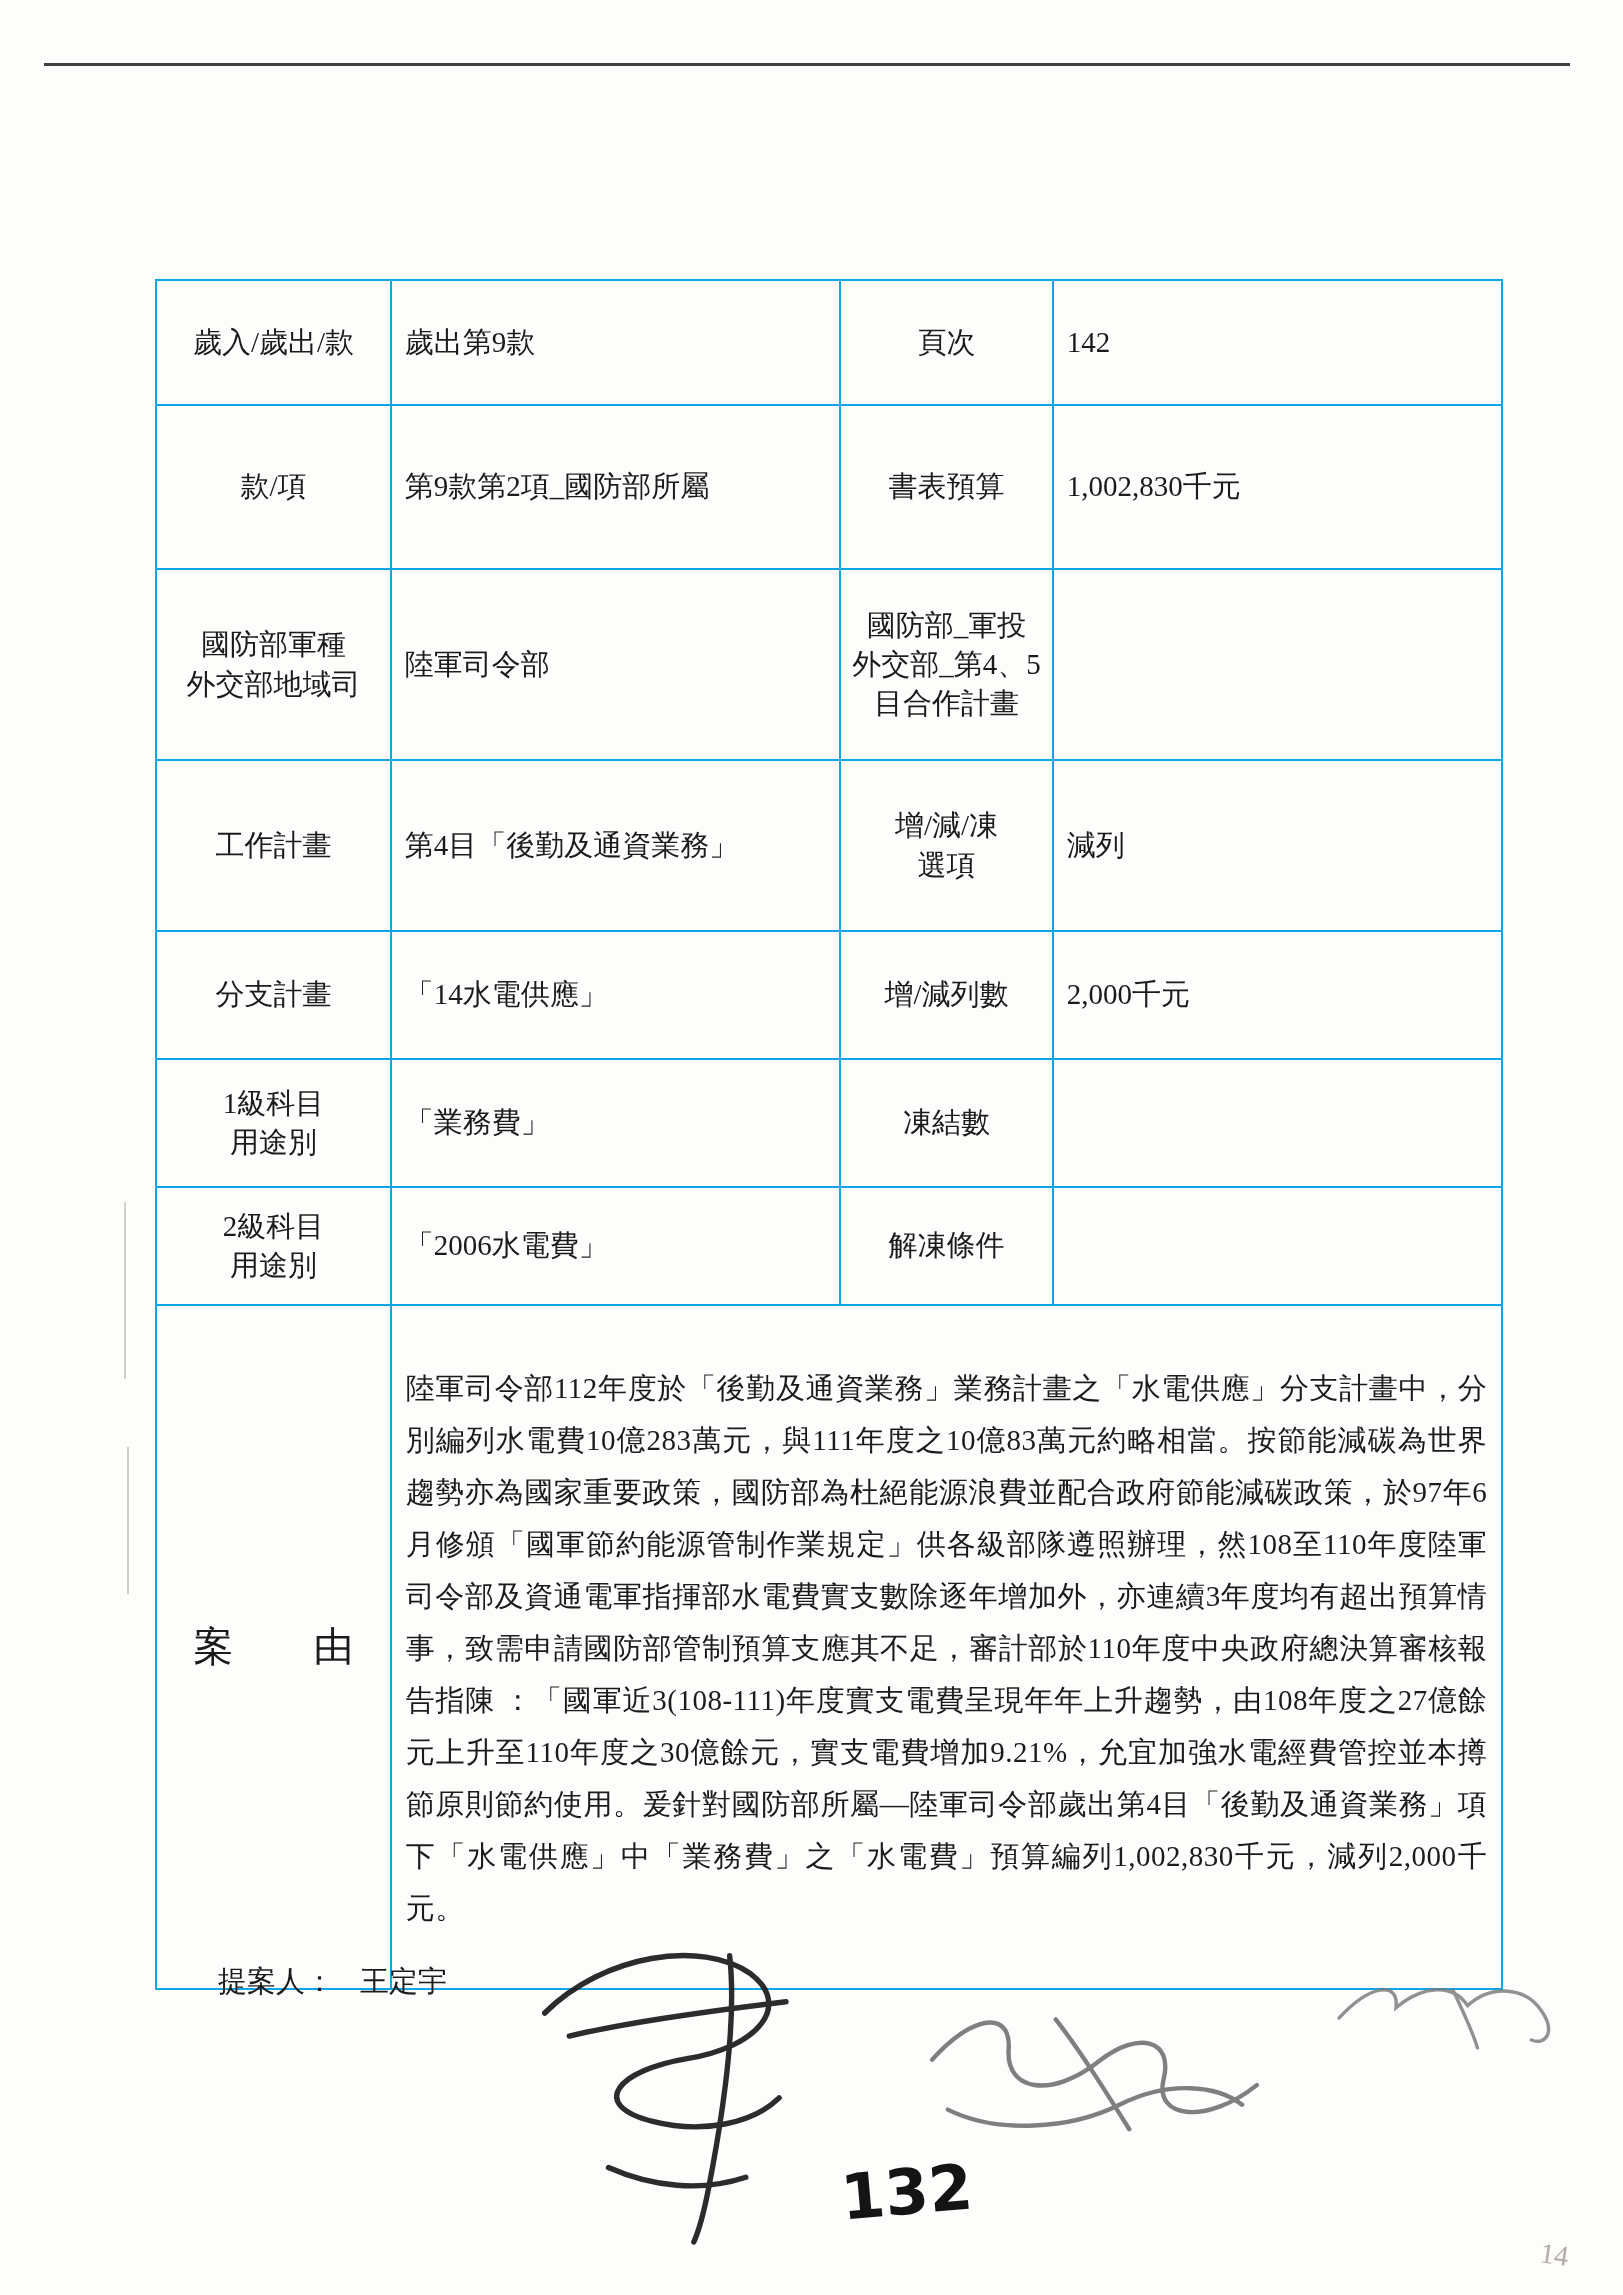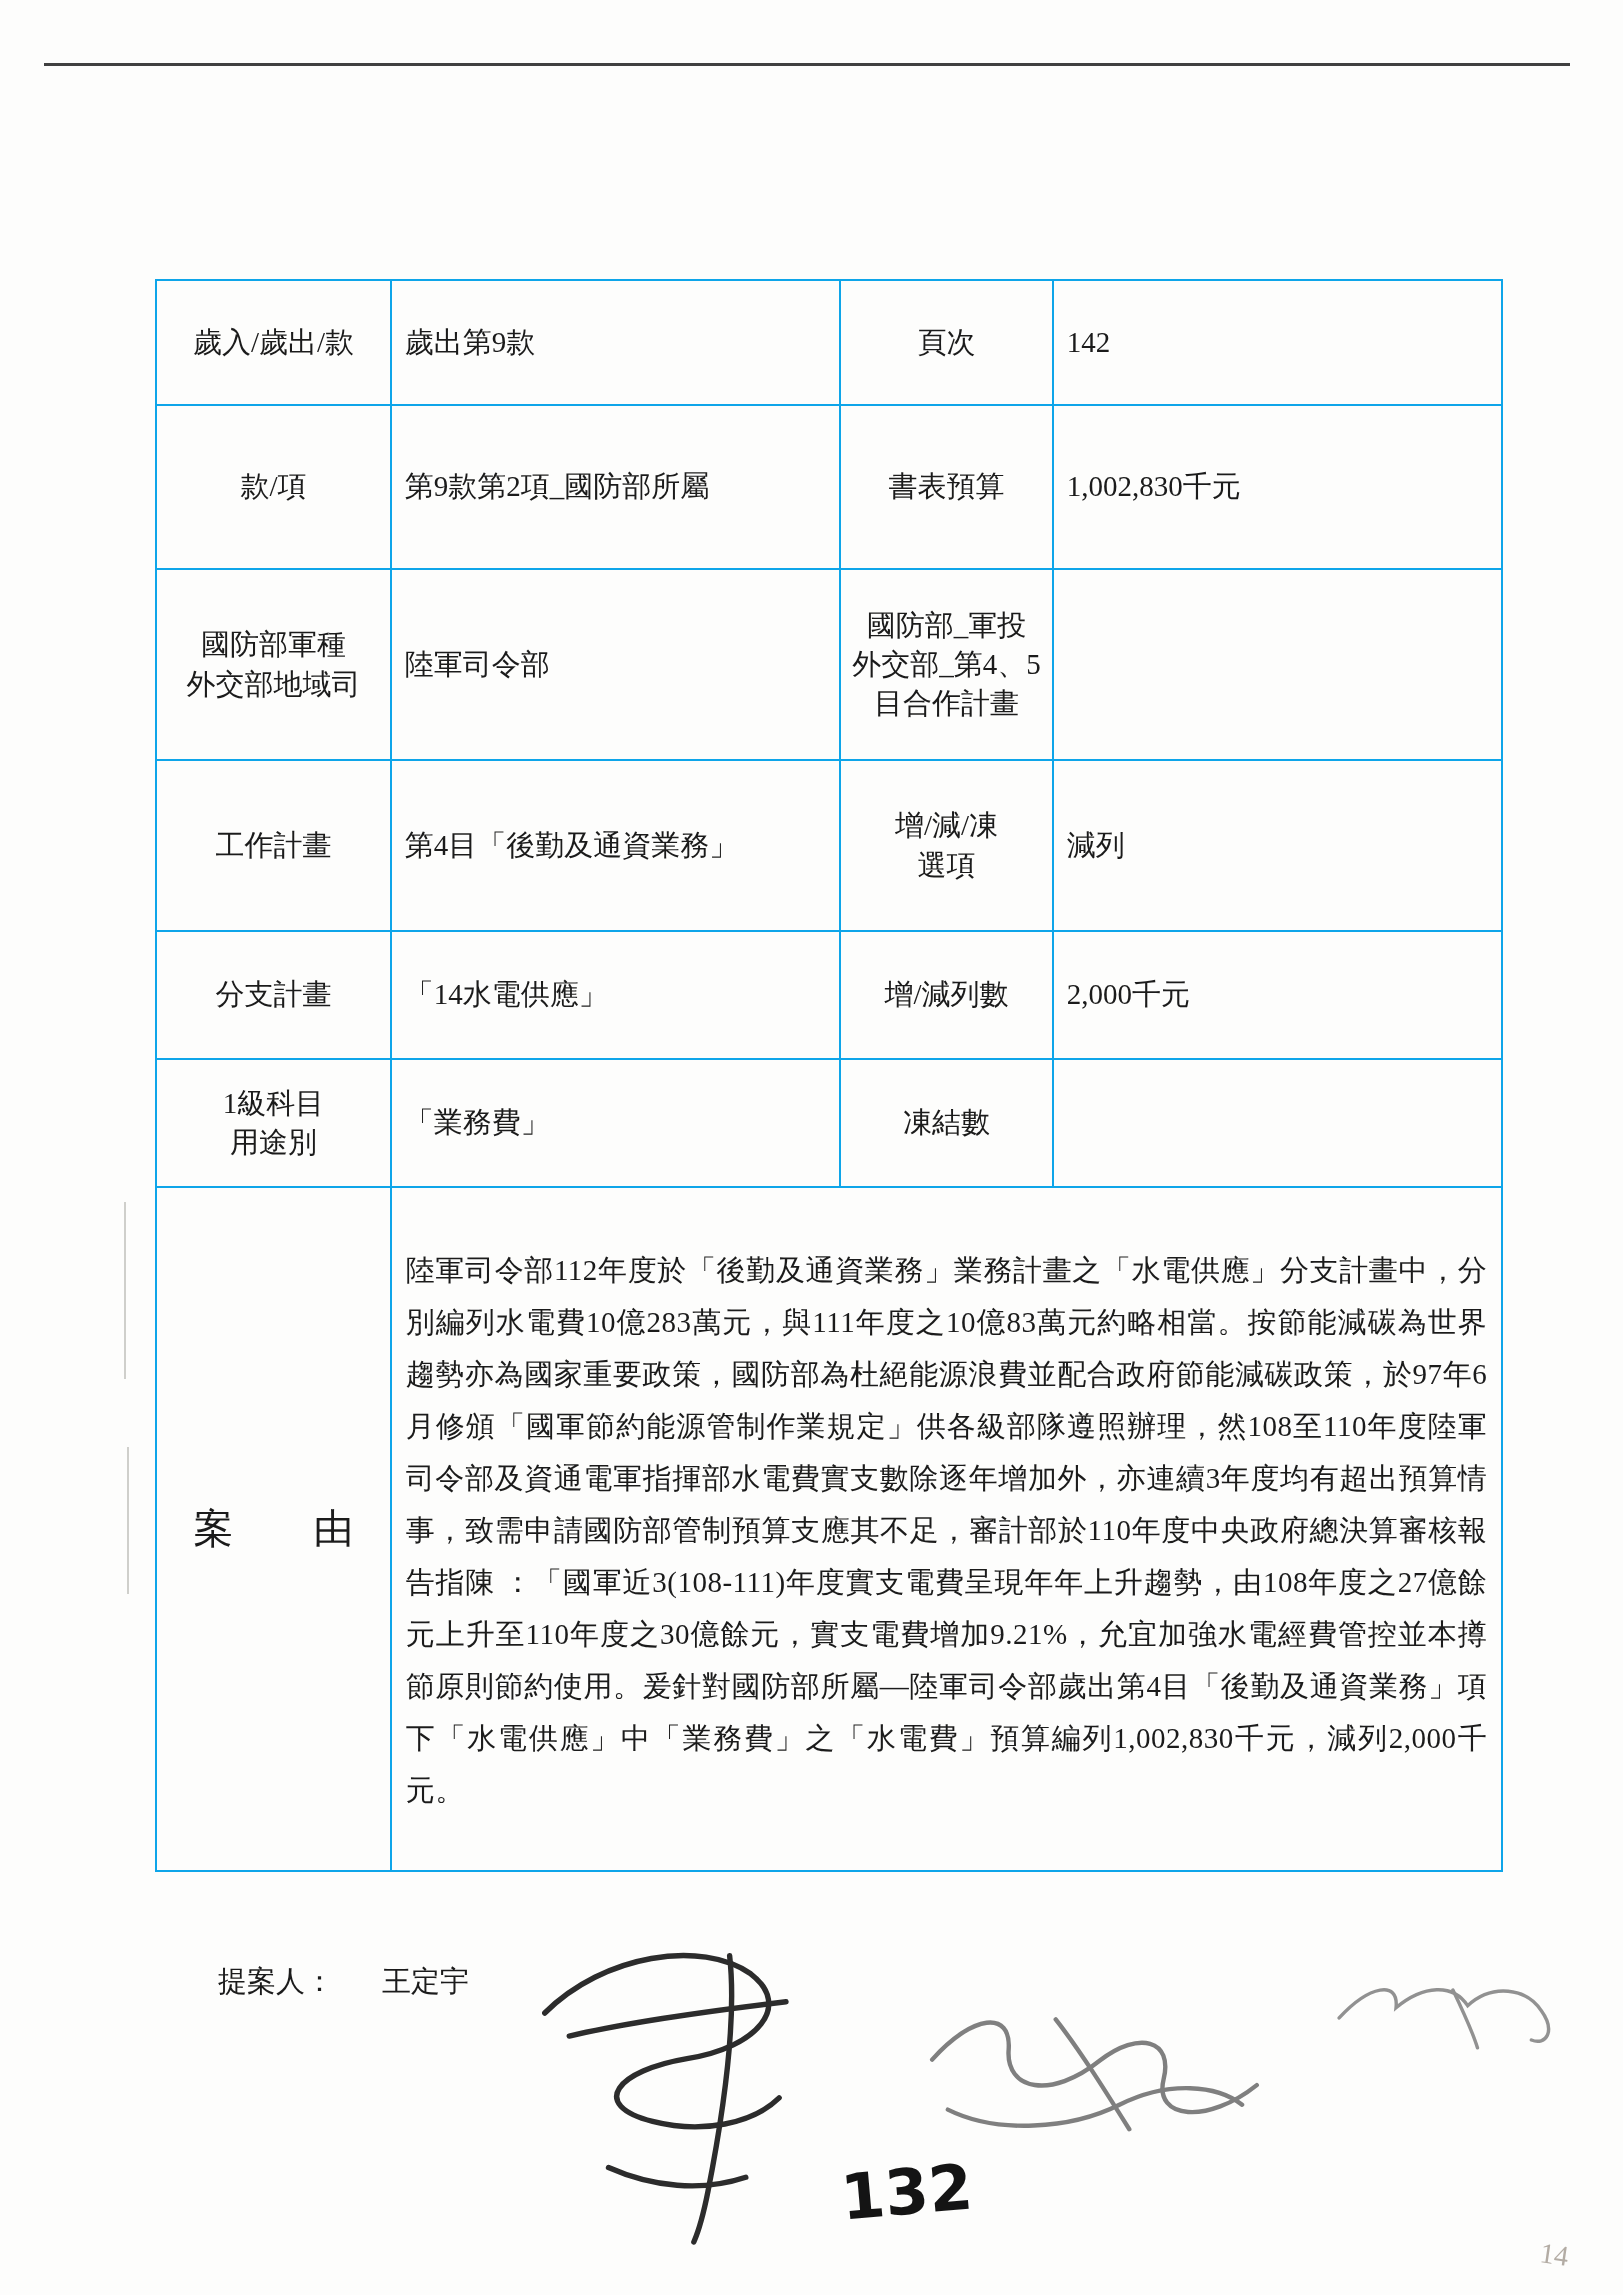--- a/index.html
+++ b/index.html
@@ -79,21 +79,21 @@
     line-height: 52px;
     text-align: justify;
     letter-spacing: 0.5px;
   }
   .proposer {
     position: absolute;
     left: 218px;
     top: 1962px;
     font-size: 29px;
   }
-  .proposer .name { margin-left: 48px; }
+  .proposer .name { margin-left: 26px; }
   .handwritten-number {
     position: absolute;
     left: 841px;
     top: 2156px;
     font-size: 63px;
     font-weight: bold;
     color: #141414;
     transform: rotate(-5deg);
     font-family: "DejaVu Sans", sans-serif;
   }
@@ -172,20 +172,27 @@
         <td class="lbl">增/減列數</td>
         <td class="val">2,000千元</td>
       </tr>
       <tr class="r5">
         <td class="lbl">1級科目
 用途別</td>
         <td class="val">「業務費」</td>
         <td class="lbl">凍結數</td>
         <td class="val"></td>
       </tr>
+      <tr class="r6">
+        <td class="lbl">2級科目
+用途別</td>
+        <td class="val">「2006水電費」</td>
+        <td class="lbl">解凍條件</td>
+        <td class="val"></td>
+      </tr>
       <tr class="r7">
         <td class="lbl case-label">案　　由</td>
         <td class="case-text" colspan="3">陸軍司令部112年度於「後勤及通資業務」業務計畫之「水電供應」分支計畫中，分別編列水電費10億283萬元，與111年度之10億83萬元約略相當。按節能減碳為世界趨勢亦為國家重要政策，國防部為杜絕能源浪費並配合政府節能減碳政策，於97年6月修頒「國軍節約能源管制作業規定」供各級部隊遵照辦理，然108至110年度陸軍司令部及資通電軍指揮部水電費實支數除逐年增加外，亦連續3年度均有超出預算情事，致需申請國防部管制預算支應其不足，審計部於110年度中央政府總決算審核報告指陳 ：「國軍近3(108-111)年度實支電費呈現年年上升趨勢，由108年度之27億餘元上升至110年度之30億餘元，實支電費增加9.21%，允宜加強水電經費管控並本撙節原則節約使用。爰針對國防部所屬—陸軍司令部歲出第4目「後勤及通資業務」項下「水電供應」中「業務費」之「水電費」預算編列1,002,830千元，減列2,000千元。</td>
       </tr>
     </tbody>
   </table>
 
   <div class="proposer">
     <span>提案人：</span><span class="name">王定宇</span>
   </div>

